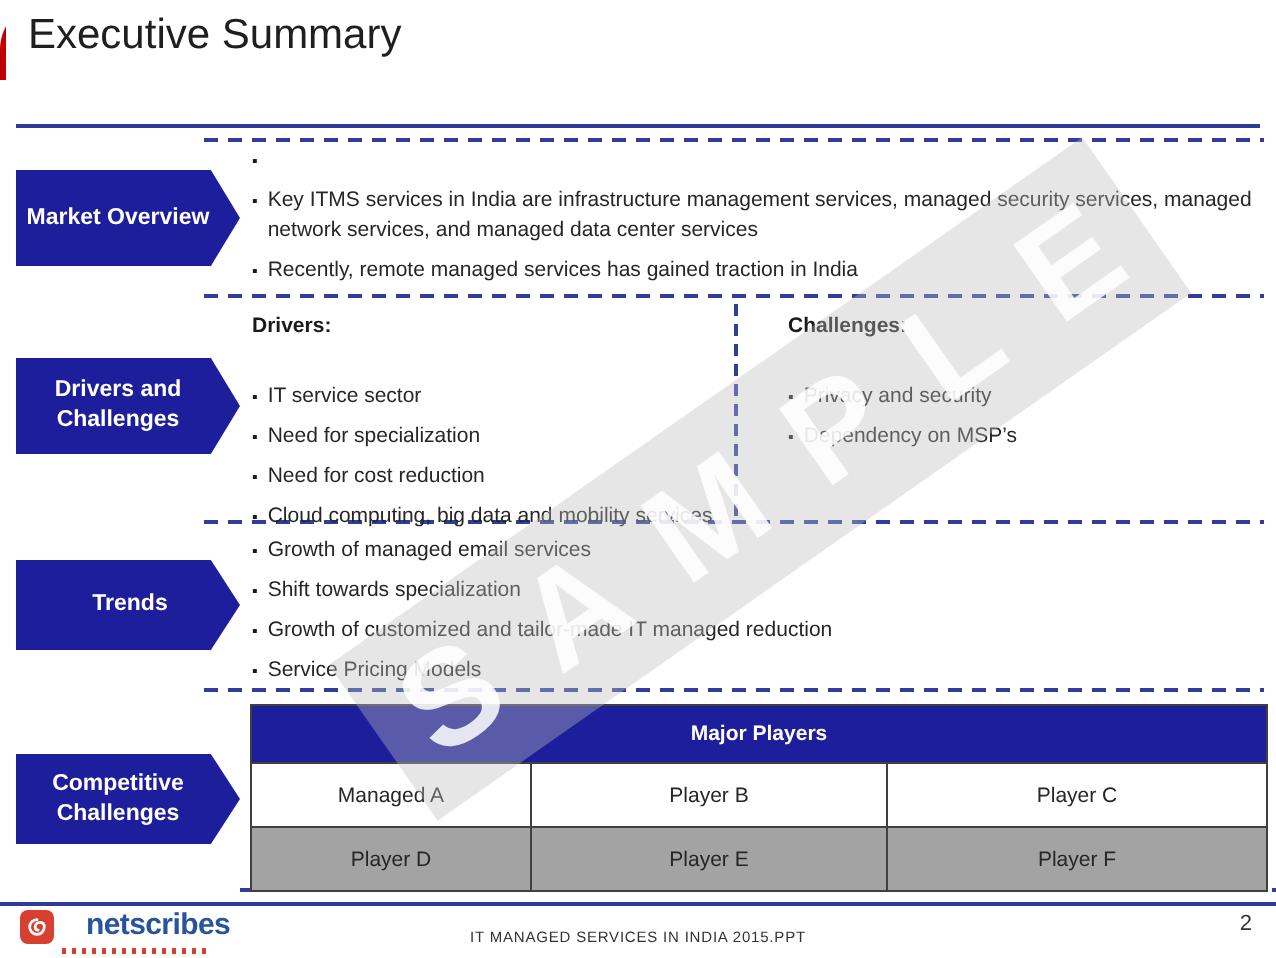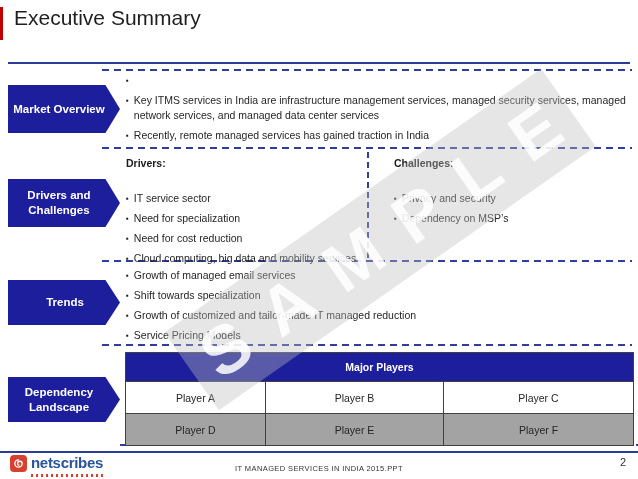--- a/index.html
+++ b/index.html
@@ -1,18 +1,18 @@
 <!DOCTYPE html>
 <html><head>
 <meta charset="utf-8">
 <style>
   html,body{margin:0;padding:0;background:#fff;}
   #slide{
     position:relative;width:638px;height:479px;background:#ffffff;overflow:hidden;
-    font-family:"Liberation Sans",sans-serif;color:#262626;
+    font-family:"Liberation Sans",sans-serif;color:#262626;border-radius:25px;
   }
   .abs{position:absolute;}
   
   .red-accent{left:0;top:7px;width:3px;height:33px;background:#c00000;}
   .title{left:14px;top:6px;font-size:21px;color:#1f1f1f;}
   .solidline{height:2px;background:#2c3a99;}
   .t-underline{left:8px;top:62px;width:622px;}
   .footer-line{left:0;top:451px;width:638px;}
   
   .hdash{height:2px;background:repeating-linear-gradient(90deg,#303d9b 0 7px,transparent 7px 12px);}
@@ -52,21 +52,21 @@
   
   .watermark{
     left:150px;top:192px;width:460px;height:95px;transform:rotate(-35deg);
     background:rgba(188,188,188,0.38);display:flex;align-items:center;justify-content:center;
     font-size:68px;font-weight:bold;letter-spacing:28px;padding-left:28px;box-sizing:border-box;
     color:rgba(255,255,255,0.85);z-index:10;pointer-events:none;
   }
   
   .logo{left:10px;top:454px;display:flex;align-items:flex-start;gap:4px;}
   .logo-icon{width:17px;height:17px;border-radius:4px;background:#d7402e;display:flex;align-items:center;justify-content:center;margin-top:1px;}
-  .logo-text{font-size:15px;font-weight:bold;color:#27549b;line-height:15px;letter-spacing:-0.3px;}
+  .logo-text{font-size:15px;font-weight:bold;color:#27549b;line-height:15px;letter-spacing:-0.3px;margin-left:12px;}
   .logo-tagline{margin-top:2px;width:72px;height:3px;background:repeating-linear-gradient(90deg,#d7402e 0 2px,transparent 2px 5px);}
   .footer-title{left:0;top:464px;width:638px;text-align:center;font-size:7.5px;letter-spacing:0.4px;color:#333;}
   .page-number{right:12px;top:456px;font-size:11px;color:#333;}
 </style>
 </head>
 <body>
 
 <div id="slide">
 
   <div class="abs red-accent"></div>
@@ -83,21 +83,21 @@
   <div class="abs arrow arrow-dc">
     <span>Drivers and Challenges</span>
   </div>
   <div class="abs arrow arrow-mo">
     <span>Market Overview</span>
   </div>
   <div class="abs arrow arrow-tr">
     <span>Trends</span>
   </div>
   <div class="abs arrow arrow-cl">
-    <span>Dependency Landscape</span>
+    <span>Competitive Challenges</span>
   </div>
 
   <div class="abs content mo-block">
     <div class="bullet">
         <span class="marker">▪</span>
       </div>
     <div class="bullet">
         <span class="marker">▪</span>
         <span>Key ITMS services in India are infrastructure management services, managed security services, managed network services, and managed data center services</span>
       </div>
@@ -164,21 +164,21 @@
         <col class="col-b">
         <col class="col-c">
       </colgroup>
     <thead>
       <tr>
         <th colspan="3">Major Players</th>
       </tr>
     </thead>
     <tbody>
       <tr>
-        <td>Player A</td>
+        <td>Managed A</td>
         <td>Player B</td>
         <td>Player C</td>
       </tr>
       <tr class="alt">
         <td>Player D</td>
         <td>Player E</td>
         <td>Player F</td>
       </tr>
     </tbody>
   </table>

